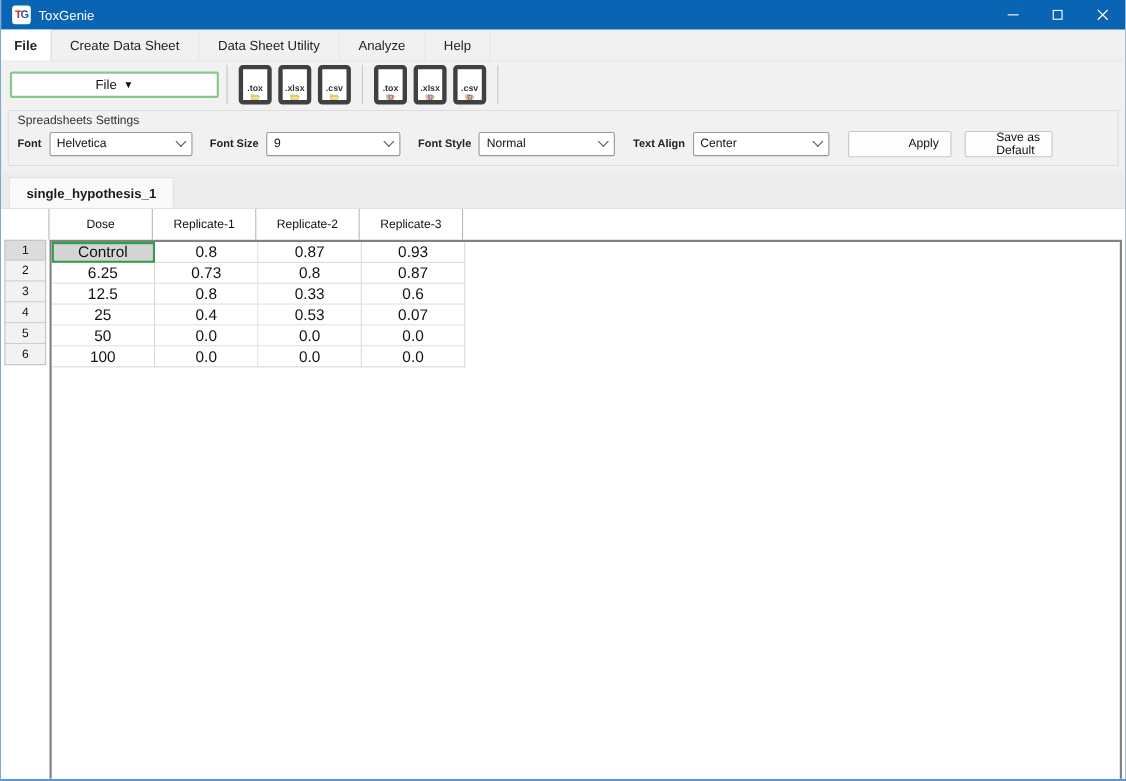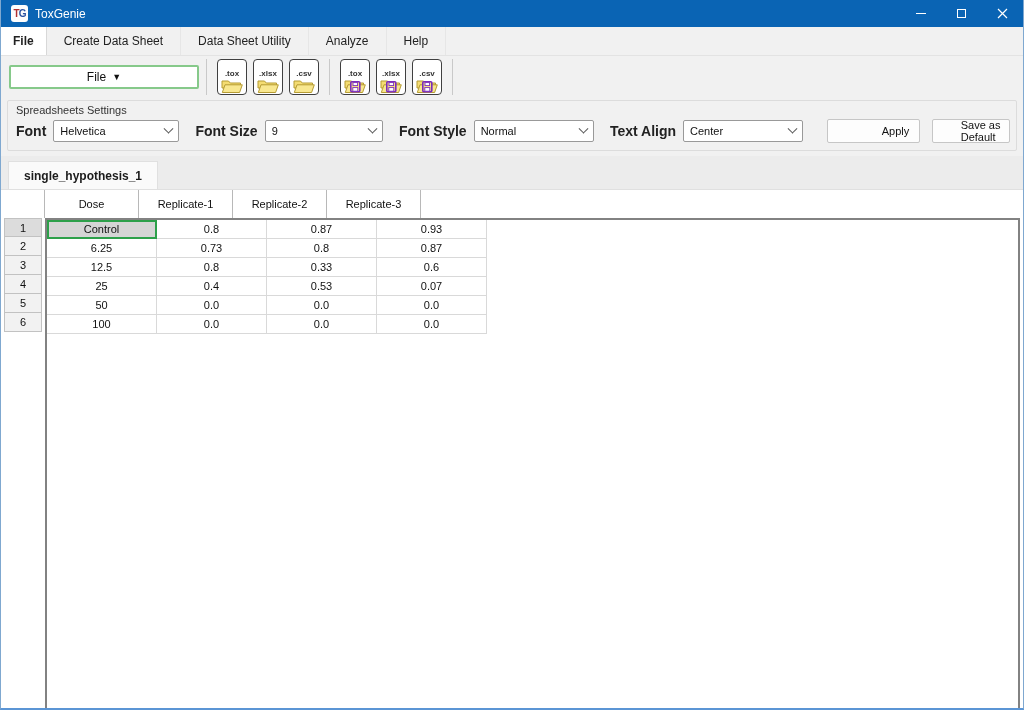--- a/index.html
+++ b/index.html
@@ -56,50 +56,50 @@
   }
   .file-menu-btn {
     width: 190px; height: 24px; background: #ffffff;
     border: 2px solid #86c98a; border-radius: 2px;
     display: flex; align-items: center; justify-content: center;
     font-size: 12px; color: #111; gap: 6px; cursor: default;
   }
   .file-menu-btn .arrow { font-size: 9px; color: #111; }
   .tb-sep { width: 1px; height: 36px; background: #c9c9c9; margin: 0 7px; }
   .icon-btn {
-    width: 30px; height: 36px; background: #ffffff; border: 1px solid #404040;
+    width: 30px; height: 36px; background: #ffffff; border: 4px solid #404040;
     border-radius: 4px; margin: 0 3px;
     display: flex; flex-direction: column; align-items: center; justify-content: center;
-    cursor: default; padding-top: 8px;
+    cursor: default; padding-top: 13px;
   }
   .icon-btn .ext { font-size: 8px; font-weight: bold; color: #333; line-height: 9px; }
   .icon-btn svg { display: block; }
 
   
   .settings-box {
     margin: 2px 6px 5px 6px; border: 1px solid #dcdcdc; border-radius: 2px;
     padding: 2px 6px 7px 6px; background: #f1f1f1;
   }
   .settings-legend { font-size: 11px; color: #333; padding: 1px 2px 3px 2px; }
   .settings-row { display: flex; align-items: center; }
-  .set-label { font-size: 14px; font-weight: bold; color: #222; margin: 0 7px 0 2px; white-space: nowrap; }
+  .set-label { font-size: 10px; font-weight: bold; color: #222; margin: 0 7px 0 2px; white-space: nowrap; }
   .combo {
     height: 22px; background: #ffffff; border: 1px solid #999999; border-radius: 2px;
     display: flex; align-items: center; padding: 4px 6px; font-size: 11px; color: #111;
     cursor: default;
   }
   .combo .val { flex: 1; }
   .chev {
     width: 7px; height: 7px; border-right: 1.4px solid #555; border-bottom: 1.4px solid #555;
     transform: rotate(45deg) translate(-2px, -2px); flex: none;
   }
   .combo-font { width: 130px; margin-right: 14px; }
   .combo-size { width: 122px; margin-right: 14px; }
   .combo-style { width: 124px; margin-right: 14px; }
-  .combo-align { width: 124px; margin-right: 24px; }
+  .combo-align { width: 124px; margin-right: 17px; }
   .push-btn {
     height: 24px; background: #fdfdfd; border: 1px solid #c6c6c6; border-radius: 2px;
     font-size: 11px; color: #111; display: flex; align-items: center; justify-content: center;
     cursor: default;
   }
   .apply-btn { width: 94px; margin-right: 12px; padding-left: 44px; }
   .savedef-btn { width: 80px; padding-left: 28px; }
 
   
   .sheettab-row { height: 33px; background: #ececec; display: flex; align-items: flex-end; }
@@ -126,22 +126,22 @@
     font-size: 11px; color: #111; cursor: default;
   }
   .row-header:first-child { border-top: 1px solid #c2c2c2; }
   .row-header.selected { background: #dcdcdc; }
   .data-area {
     flex: 1; margin-right: 3px; border: 2px solid #828282; background: #ffffff;
     overflow: hidden;
   }
   .data-row { display: flex; height: 19px; }
   .cell {
-    width: 110px; height: 19px; display: flex; align-items: center; justify-content: center;
-    font-size: 11px; color: #111; border-right: 1px solid #d9d9d9; border-bottom: 1px solid #d9d9d9;
+    width: 94px; height: 19px; display: flex; align-items: center; justify-content: center;
+    font-size: 14px; color: #111; border-right: 1px solid #d9d9d9; border-bottom: 1px solid #d9d9d9;
     background: #ffffff; cursor: default;
   }
   .cell.selected {
     background: #d5d5d5;
     outline: 2px solid #2da04a; outline-offset: -2px;
   }
 </style>
 </head>
 <body>
 

